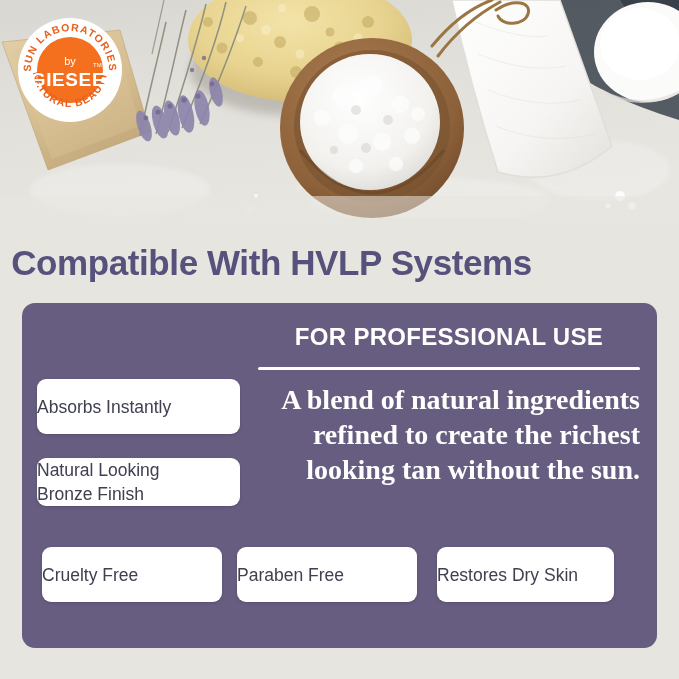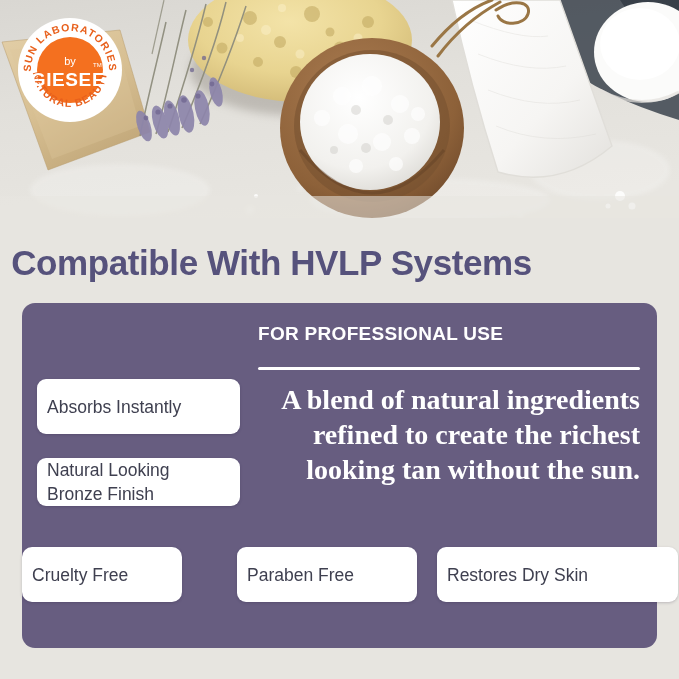--- a/index.html
+++ b/index.html
@@ -62,23 +62,23 @@
     height: 345px;
     background: #675d80;
     border-radius: 13px;
   }
 
   
   .pro-use {
     position: absolute;
     left: 236px; top: 20px;
     width: 382px;
-    text-align: left;
+    text-align: center;
     color: #ffffff;
-    font-size: 19px;
+    font-size: 24px;
     font-weight: 700;
     letter-spacing: 0.3px;
     font-family: "Liberation Sans", sans-serif;
   }
 
   .divider {
     position: absolute;
     left: 236px; top: 64px;
     width: 382px;
     height: 3px;
@@ -103,29 +103,29 @@
     position: absolute;
     background: #ffffff;
     border-radius: 9px;
     color: #3f4050;
     font-size: 17.5px;
     font-weight: 500;
     line-height: 24px;
     font-family: "Liberation Sans", sans-serif;
     display: flex;
     align-items: center;
-    padding: 0 10px;
+    padding: 0 0;
     box-shadow: 0 1px 3px rgba(35,28,55,0.22);
   }
 
   .pill-absorbs      { left: 15px;  top: 76px;  width: 203px; height: 55px; }
   .pill-bronze       { left: 15px;  top: 155px; width: 203px; height: 48px; }
-  .pill-cruelty      { left: 0;  top: 244px; width: 160px; height: 55px; border-radius: 10px; }
+  .pill-cruelty      { left: 20px;  top: 244px; width: 180px; height: 55px; }
   .pill-paraben      { left: 215px; top: 244px; width: 180px; height: 55px; }
-  .pill-restores     { left: 415px; top: 244px; width: 241px; height: 55px; }
+  .pill-restores     { left: 415px; top: 244px; width: 177px; height: 55px; }
 
   .pill span { display: block; }
 </style>
 </head>
 <body>
 
 <div class="canvas">
 
   <div class="photo">
     <svg class="photo-svg" viewBox="0 0 679 232" preserveAspectRatio="none">

